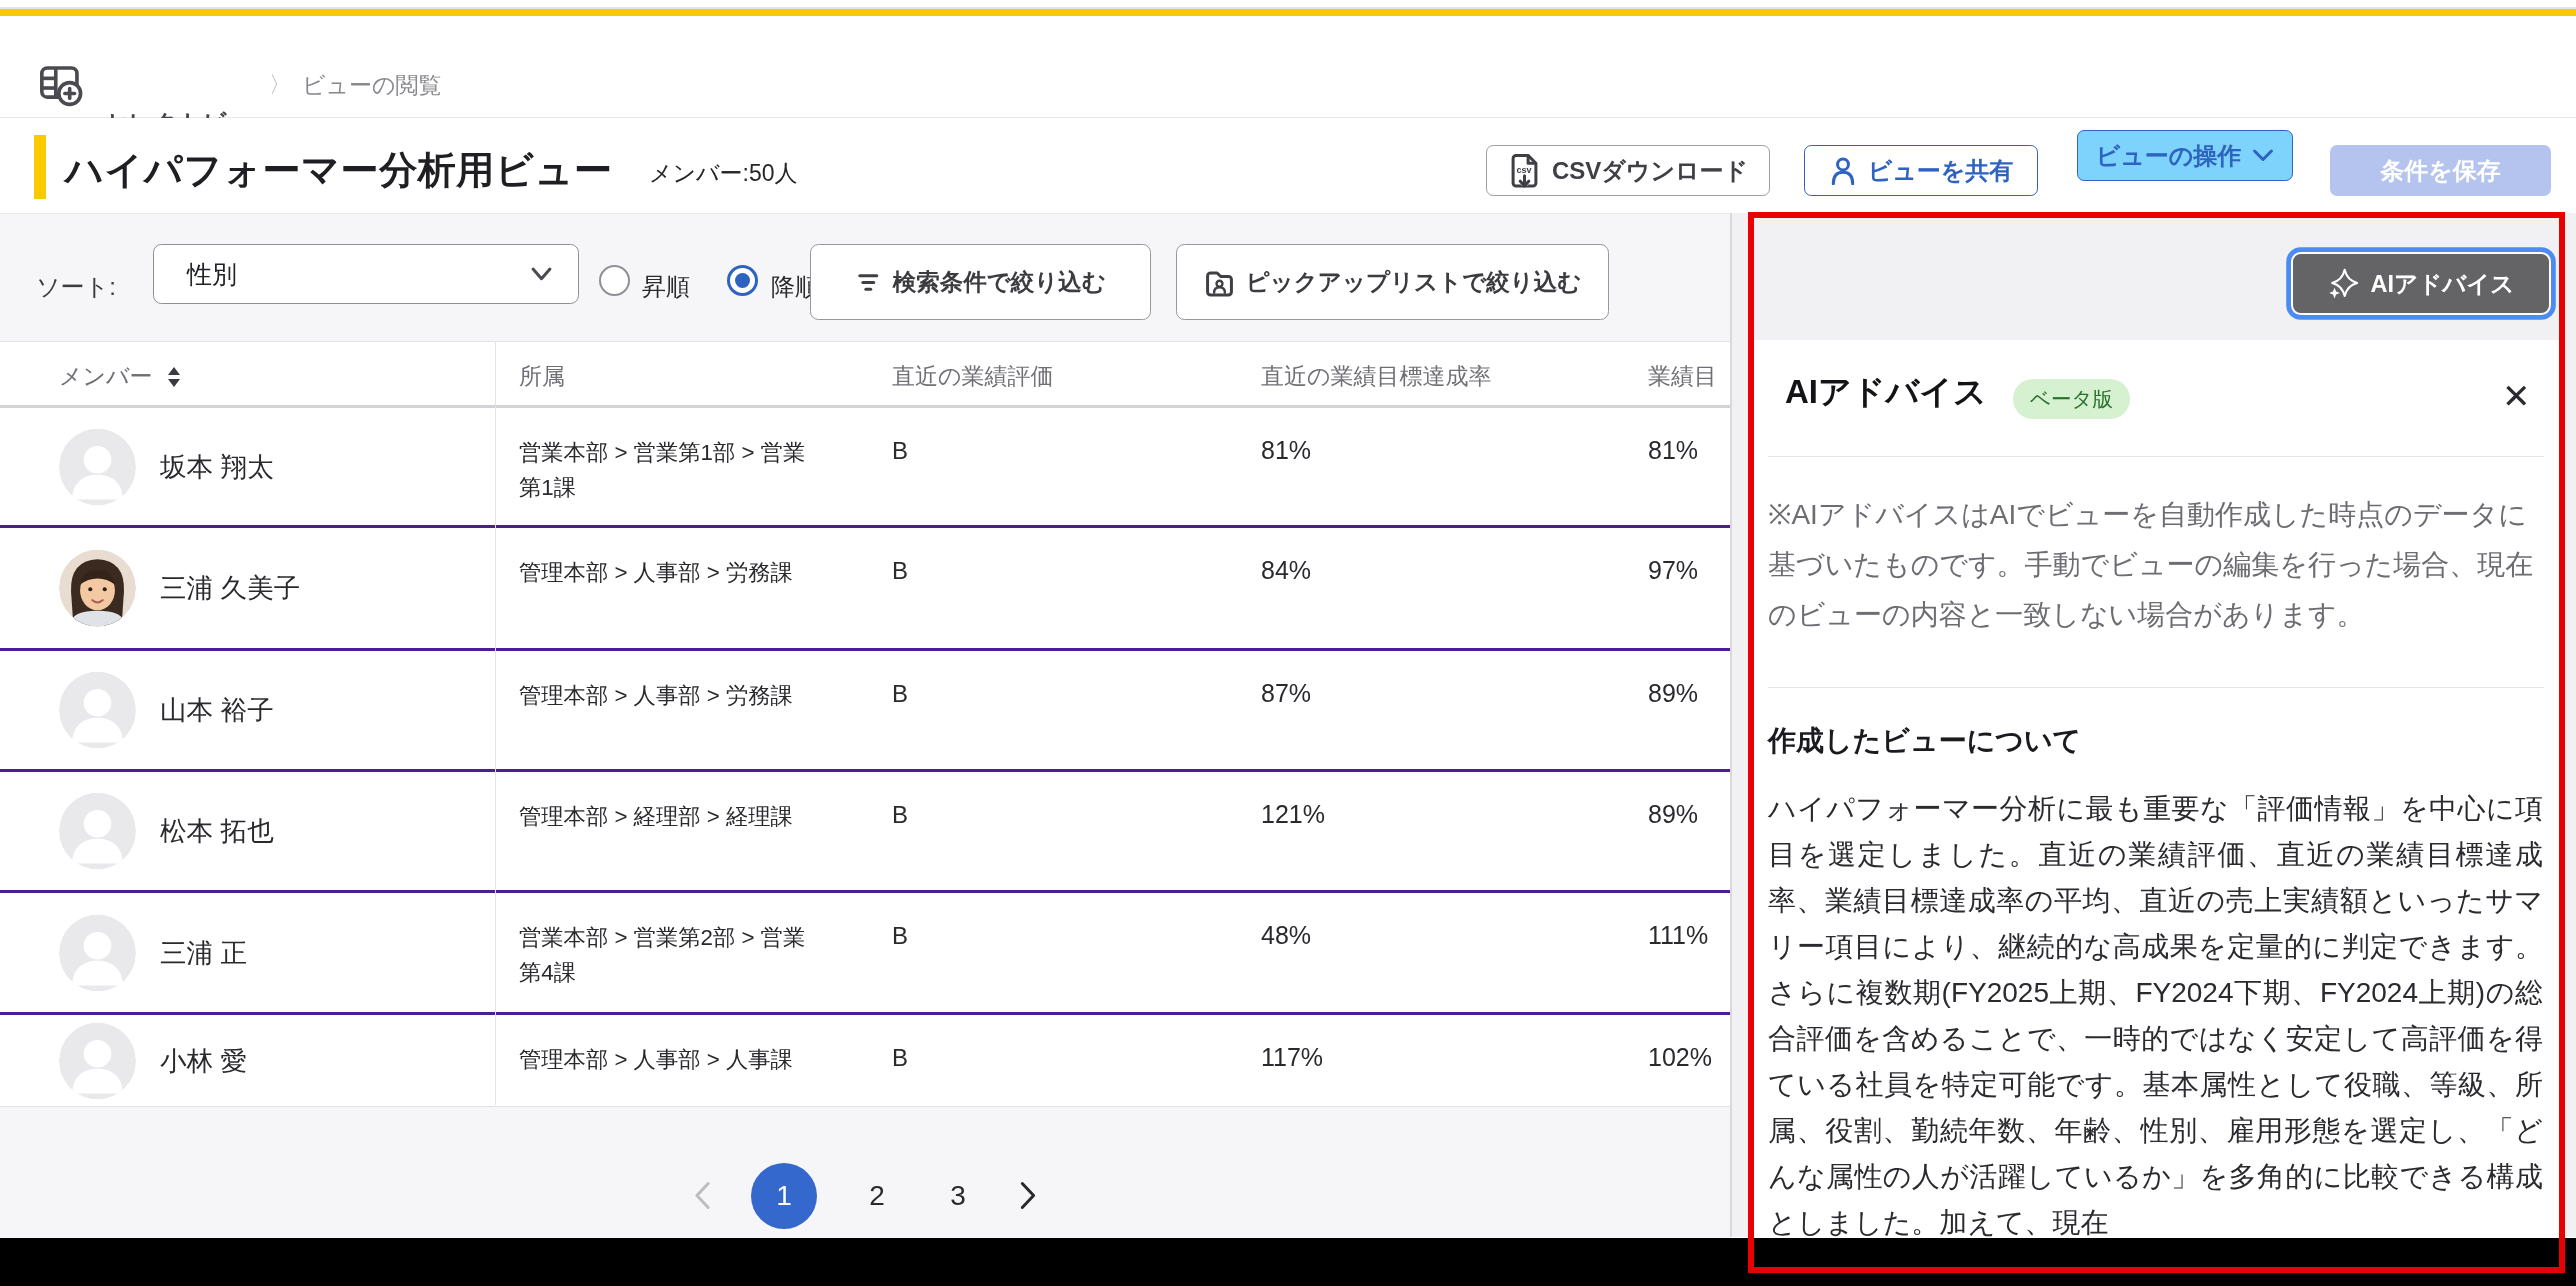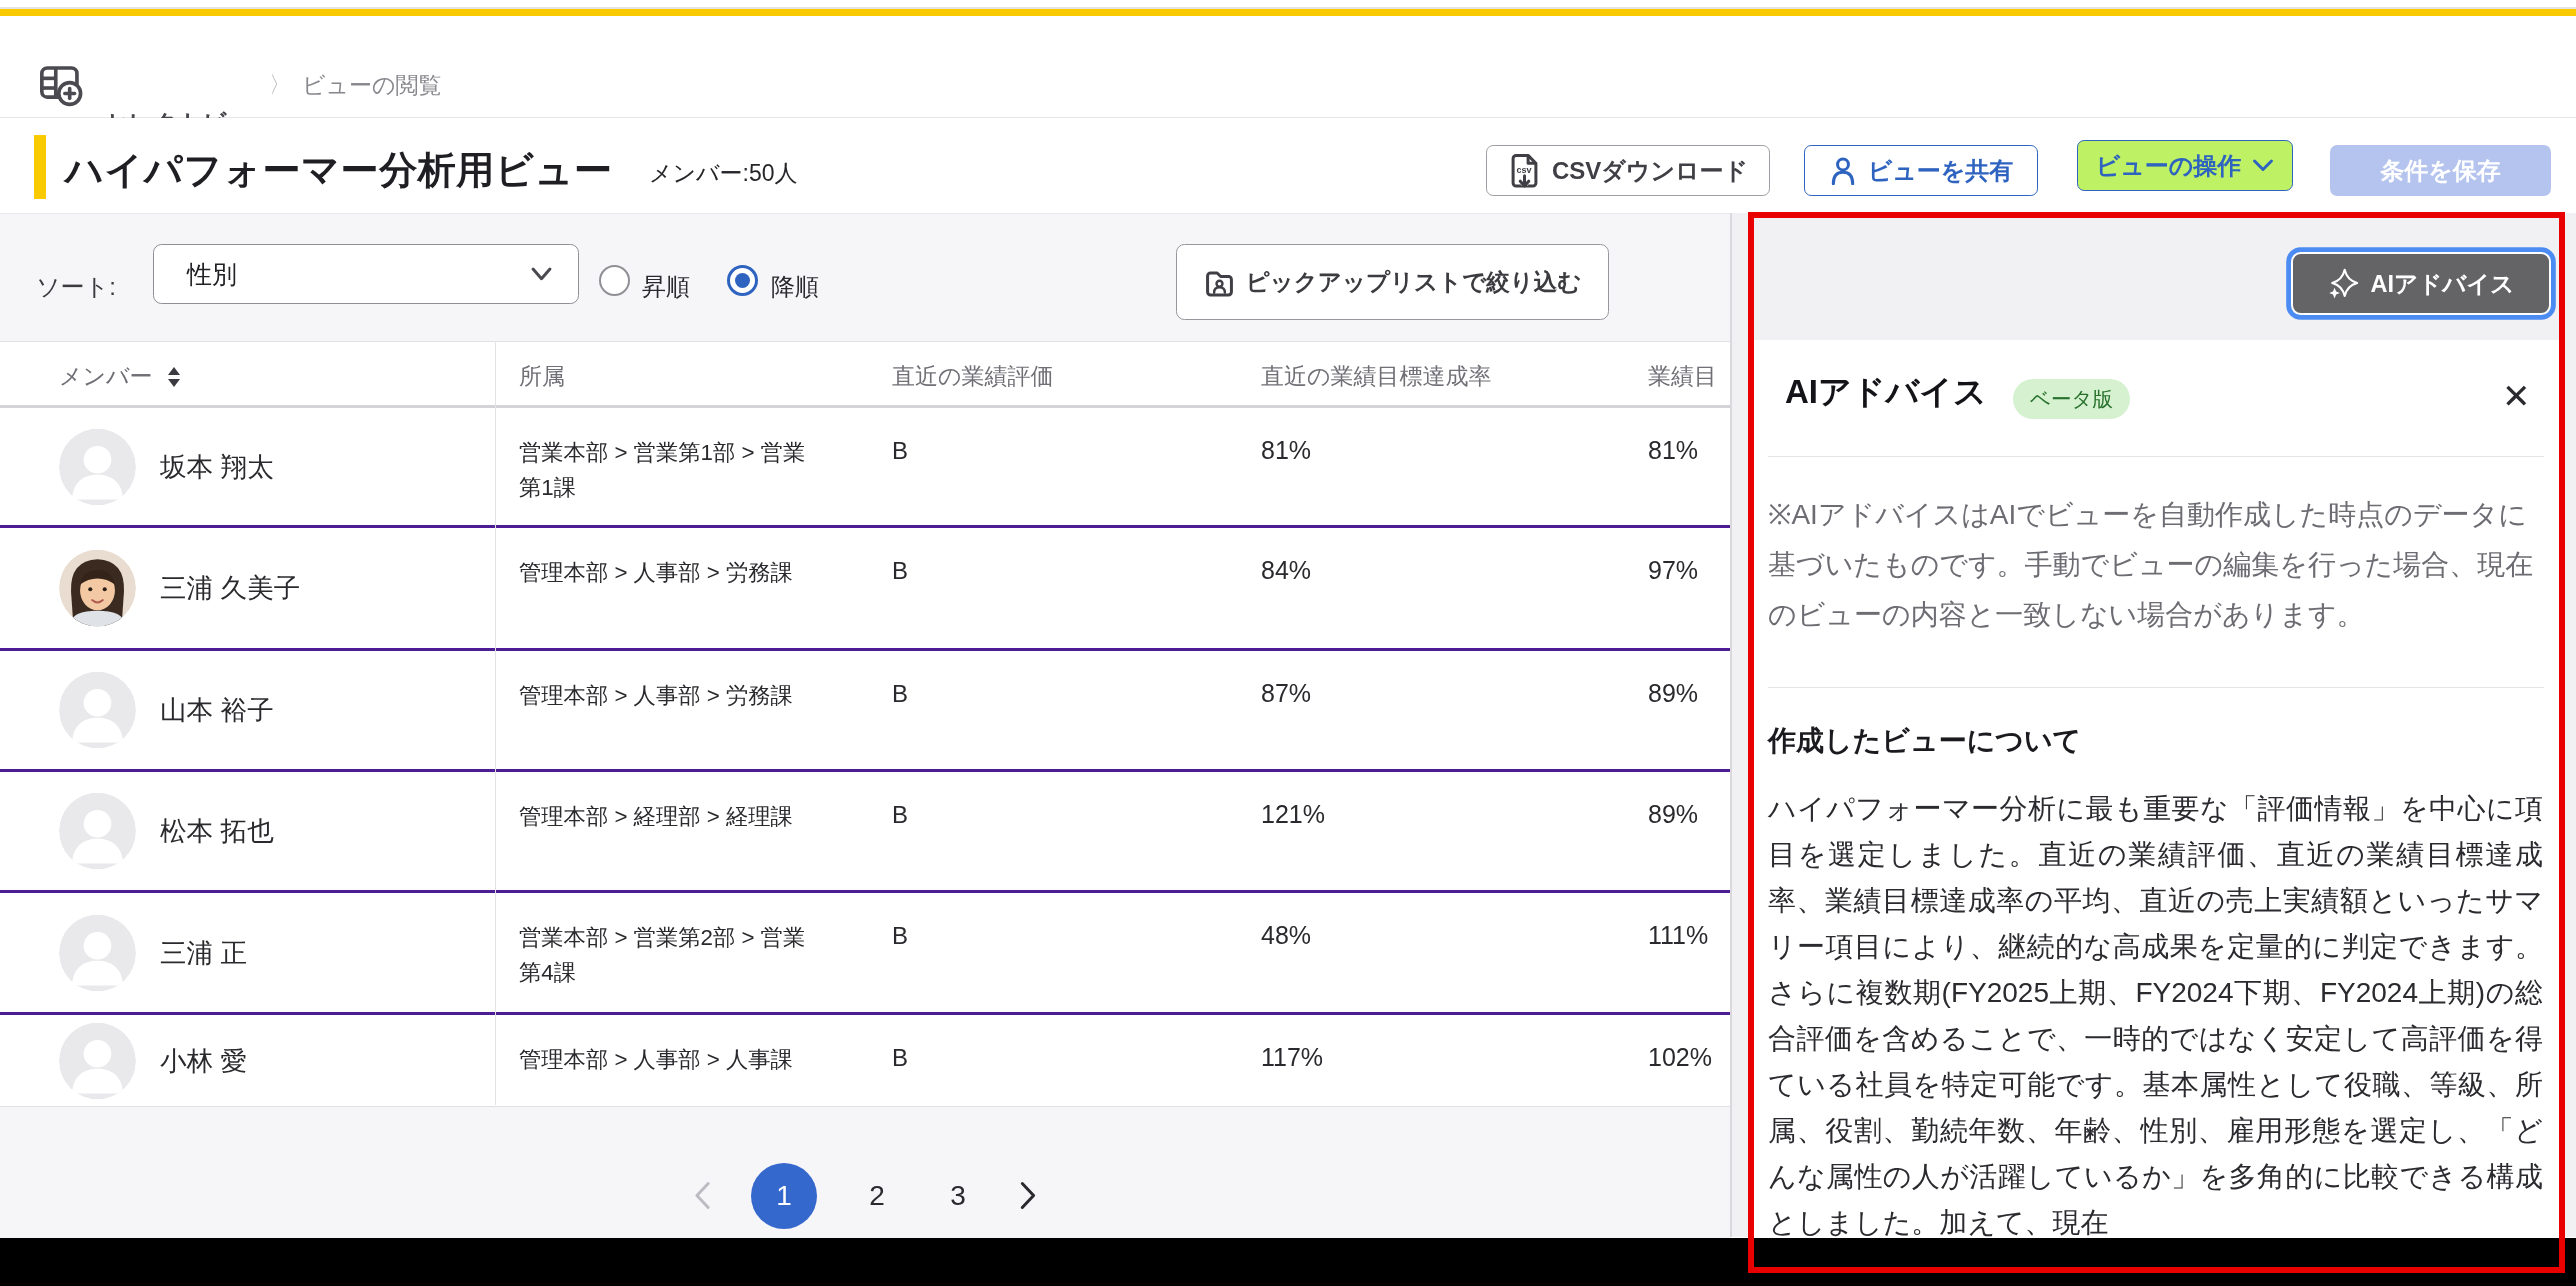--- a/index.html
+++ b/index.html
@@ -18,21 +18,21 @@
   #bc-sep{left:269px;top:54px;font-size:22px;color:#b6b6bc;}
   #bc-page{left:302px;top:54px;font-size:23px;color:#87878d;}
   
   #title-bar{left:0;top:118px;width:2576px;height:95px;background:#fff;}
   #title-accent{left:34px;top:17px;width:12px;height:64px;background:#f9ca00;}
   #page-title{left:65px;top:26.6px;font-size:38px;font-weight:bold;color:#1e1e23;letter-spacing:0.6px;}
   #member-count{left:649px;top:40px;font-size:23px;color:#26262a;}
   .btn{display:flex;align-items:center;justify-content:center;gap:11px;border-radius:7.2px;box-sizing:border-box;white-space:nowrap;}
   #csv-btn{left:1486px;top:27px;width:284px;height:51px;background:#fff;border:1.8px solid #9d9da3;font-size:24px;font-weight:bold;color:#3f3f45;}
   #share-btn{left:1804px;top:27px;width:234px;height:51px;background:#fff;border:1.8px solid #2e63c0;font-size:24px;font-weight:bold;color:#2e63c0;}
-  #ops-btn{left:2077px;top:22px;width:216px;height:51px;background:#bef264;border:1.8px solid #2e63c0;font-size:24px;font-weight:bold;color:#2e63c0;}
+  #ops-btn{left:2077px;top:12px;width:216px;height:51px;background:#7dd3fc;border:1.8px solid #2e63c0;font-size:24px;font-weight:bold;color:#2e63c0;}
   #save-btn{left:2330px;top:27px;width:221px;height:51px;background:#b5c4ee;border:none;font-size:24px;font-weight:bold;color:#ffffff;}
   
   #content-left{left:0;top:213px;width:1730px;height:1024px;background:#f6f6f8;border-top:1.2px solid #eaeaed;}
   #content-right-border{left:1730px;top:213px;width:1.8px;height:1024px;background:#d9d9dd;}
   #sort-label{left:36px;top:57px;font-size:24px;color:#3b3b40;}
   #sort-select{left:153px;top:30px;width:426px;height:60px;background:#fff;border:1.8px solid #8f8f96;border-radius:8.5px;display:flex;align-items:center;box-sizing:border-box;}
   #sort-select .val{margin-left:33px;font-size:25px;color:#222226;flex:1;}
   #sort-select .chev{margin-right:25px;}
   .radio{width:31px;height:31px;border-radius:50%;box-sizing:border-box;background:#fff;}
   #radio-asc{left:599px;top:51px;border:2.4px solid #8f8f96;}
@@ -164,20 +164,30 @@
     </span>
   </div>
 
   <div class="abs radio" id="radio-asc"></div>
   <span class="abs" id="asc-label">昇順</span>
   <div class="abs radio" id="radio-desc">
       <div class="dot"></div>
     </div>
   <span class="abs" id="desc-label">降順</span>
 
+  <button class="abs btn" id="filter-search-btn">
+    <span>
+      <svg width="26.6" height="23" viewBox="0 0 44 38" fill="none">
+        <line x1="8" y1="8" x2="36" y2="8" stroke="#3f3f45" stroke-width="5" stroke-linecap="round"></line>
+        <line x1="13" y1="19" x2="31" y2="19" stroke="#3f3f45" stroke-width="5" stroke-linecap="round"></line>
+        <line x1="18" y1="30" x2="26" y2="30" stroke="#3f3f45" stroke-width="5" stroke-linecap="round"></line>
+      </svg>
+    </span>
+    <span>検索条件で絞り込む</span>
+  </button>
 
   <button class="abs btn" id="filter-pickup-btn">
     <span>
       <svg width="31" height="29" viewBox="0 0 52 48" fill="none">
         <path d="M6 13 a5 5 0 0 1 5 -5 h11 l6 6 h13 a5 5 0 0 1 5 5 v21 a5 5 0 0 1 -5 5 H11 a5 5 0 0 1 -5 -5 Z" stroke="#3f3f45" stroke-width="5" stroke-linejoin="round"></path>
         <circle cx="26" cy="26" r="5" stroke="#3f3f45" stroke-width="4"></circle>
         <path d="M17 41 c0 -7 4 -9 9 -9 s9 2 9 9" stroke="#3f3f45" stroke-width="4" fill="none" stroke-linecap="round"></path>
       </svg>
     </span>
     <span>ピックアップリストで絞り込む</span>

